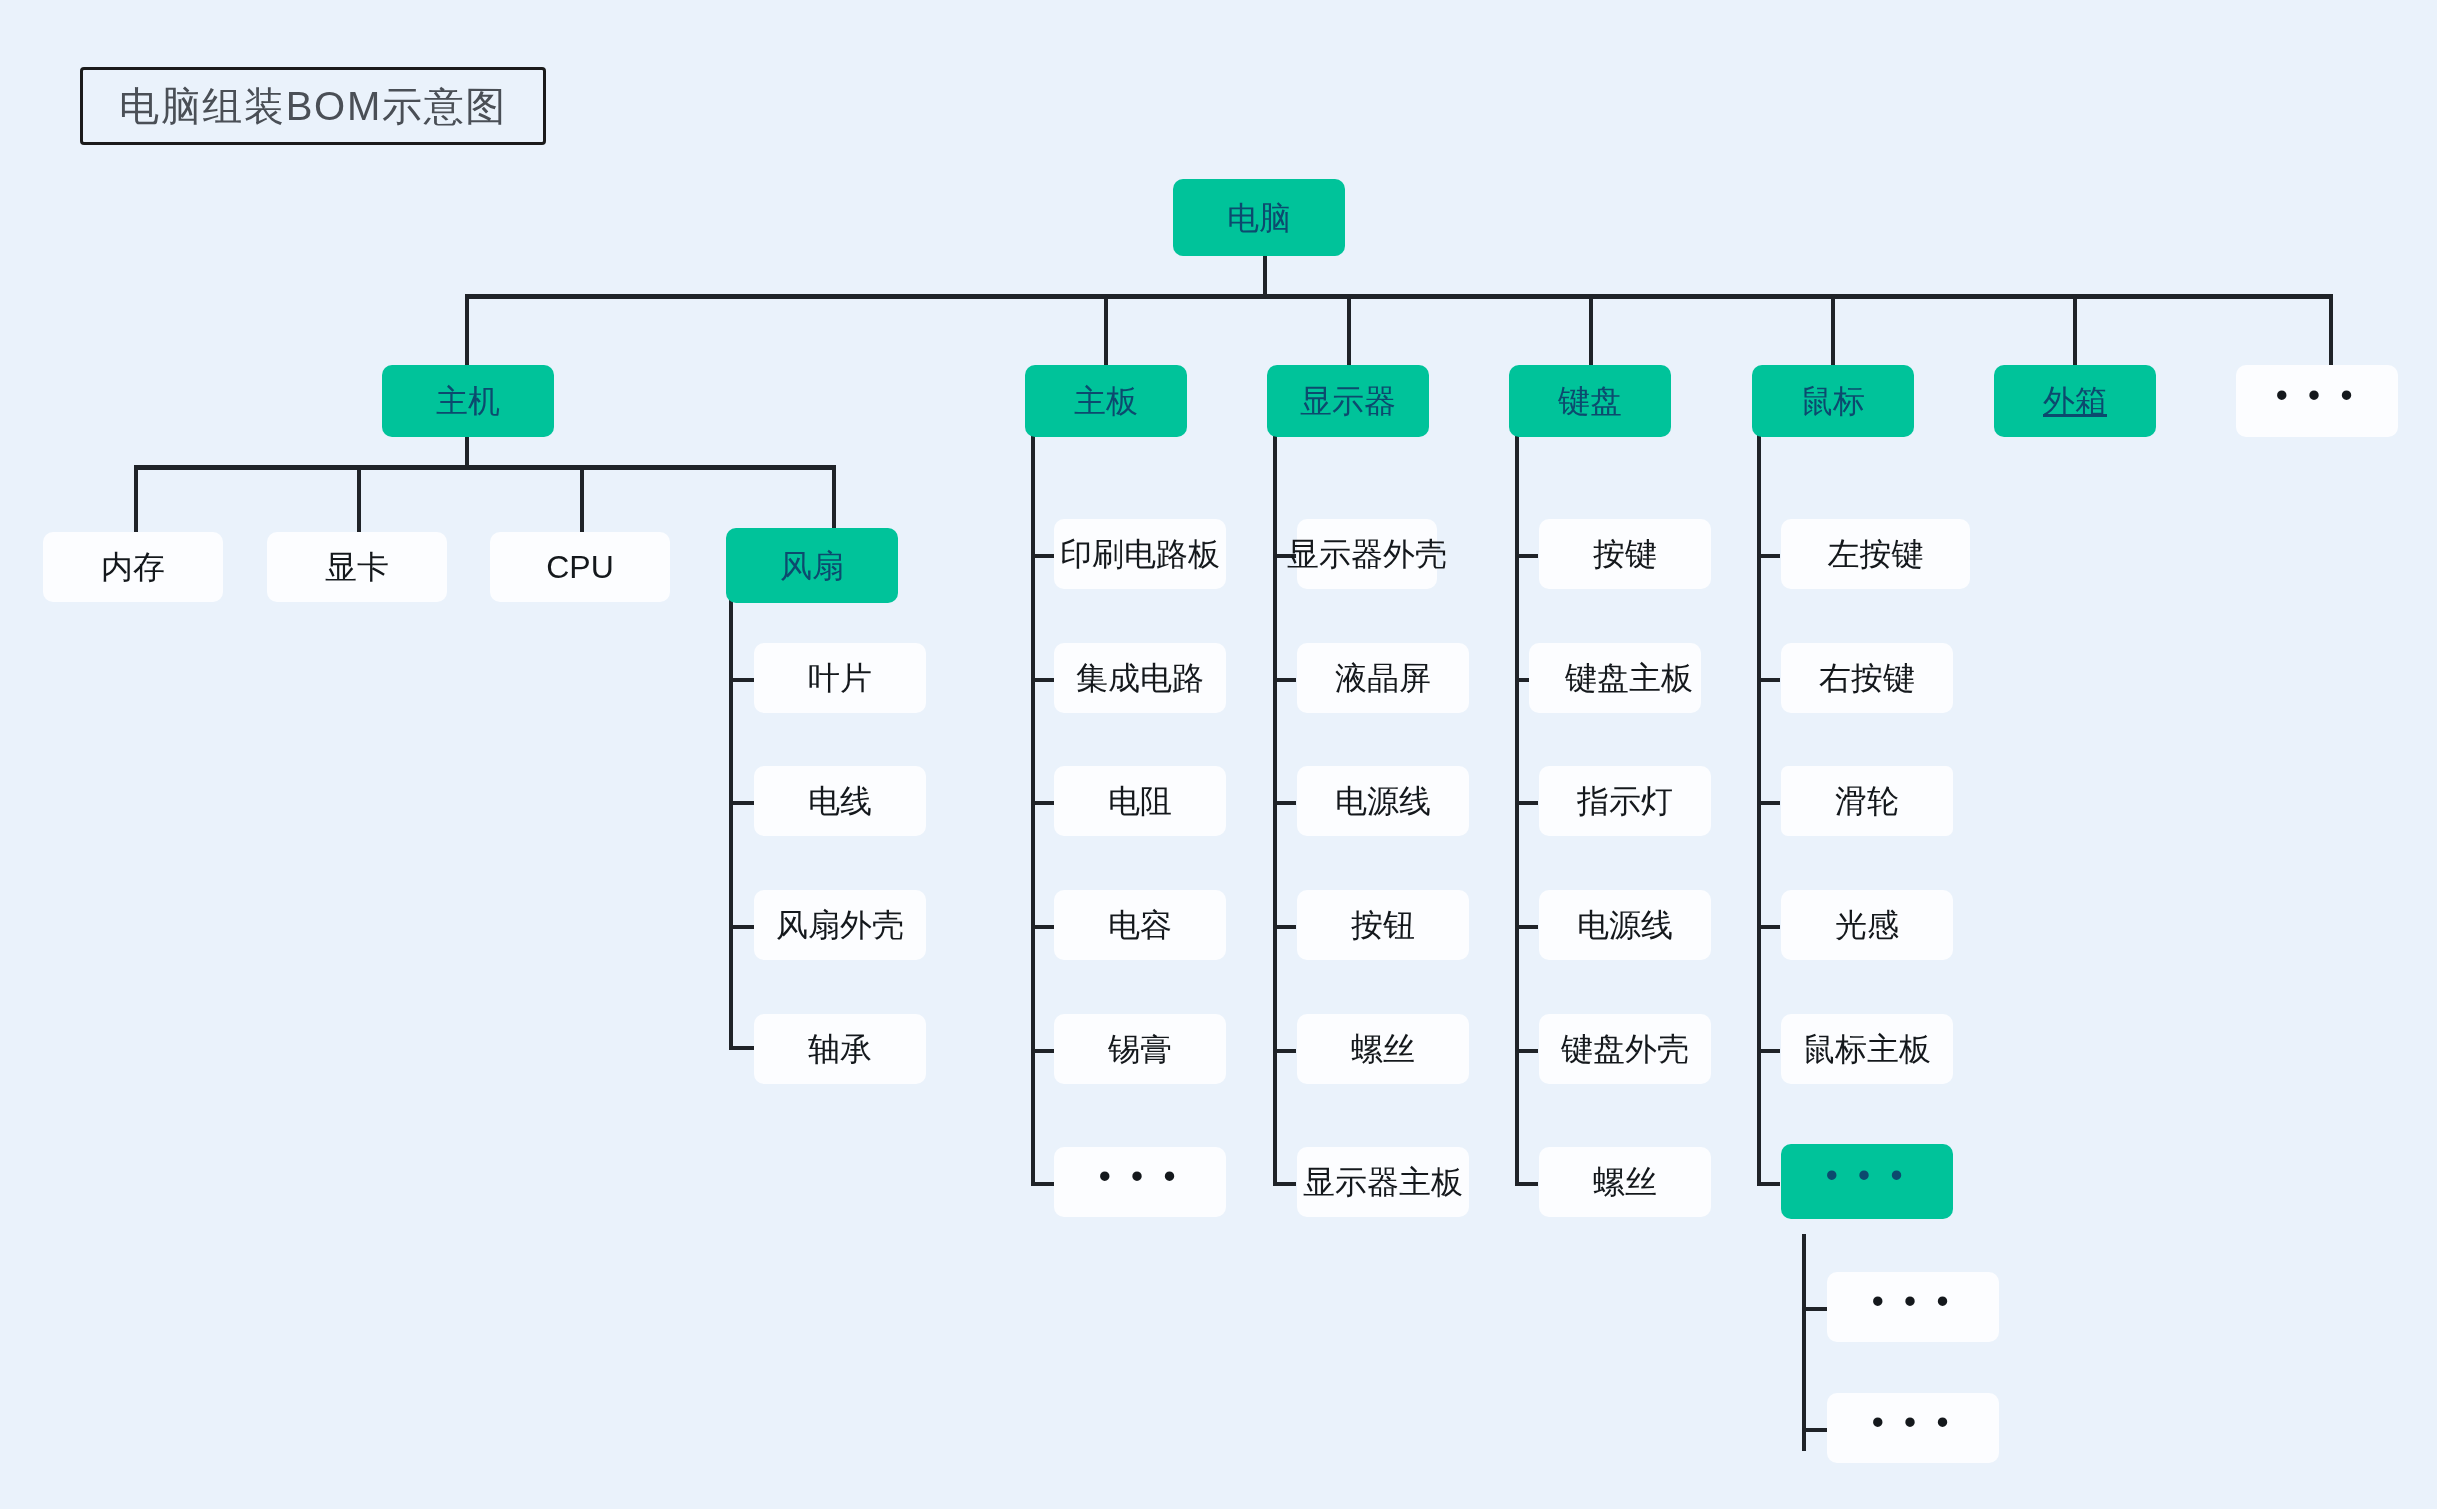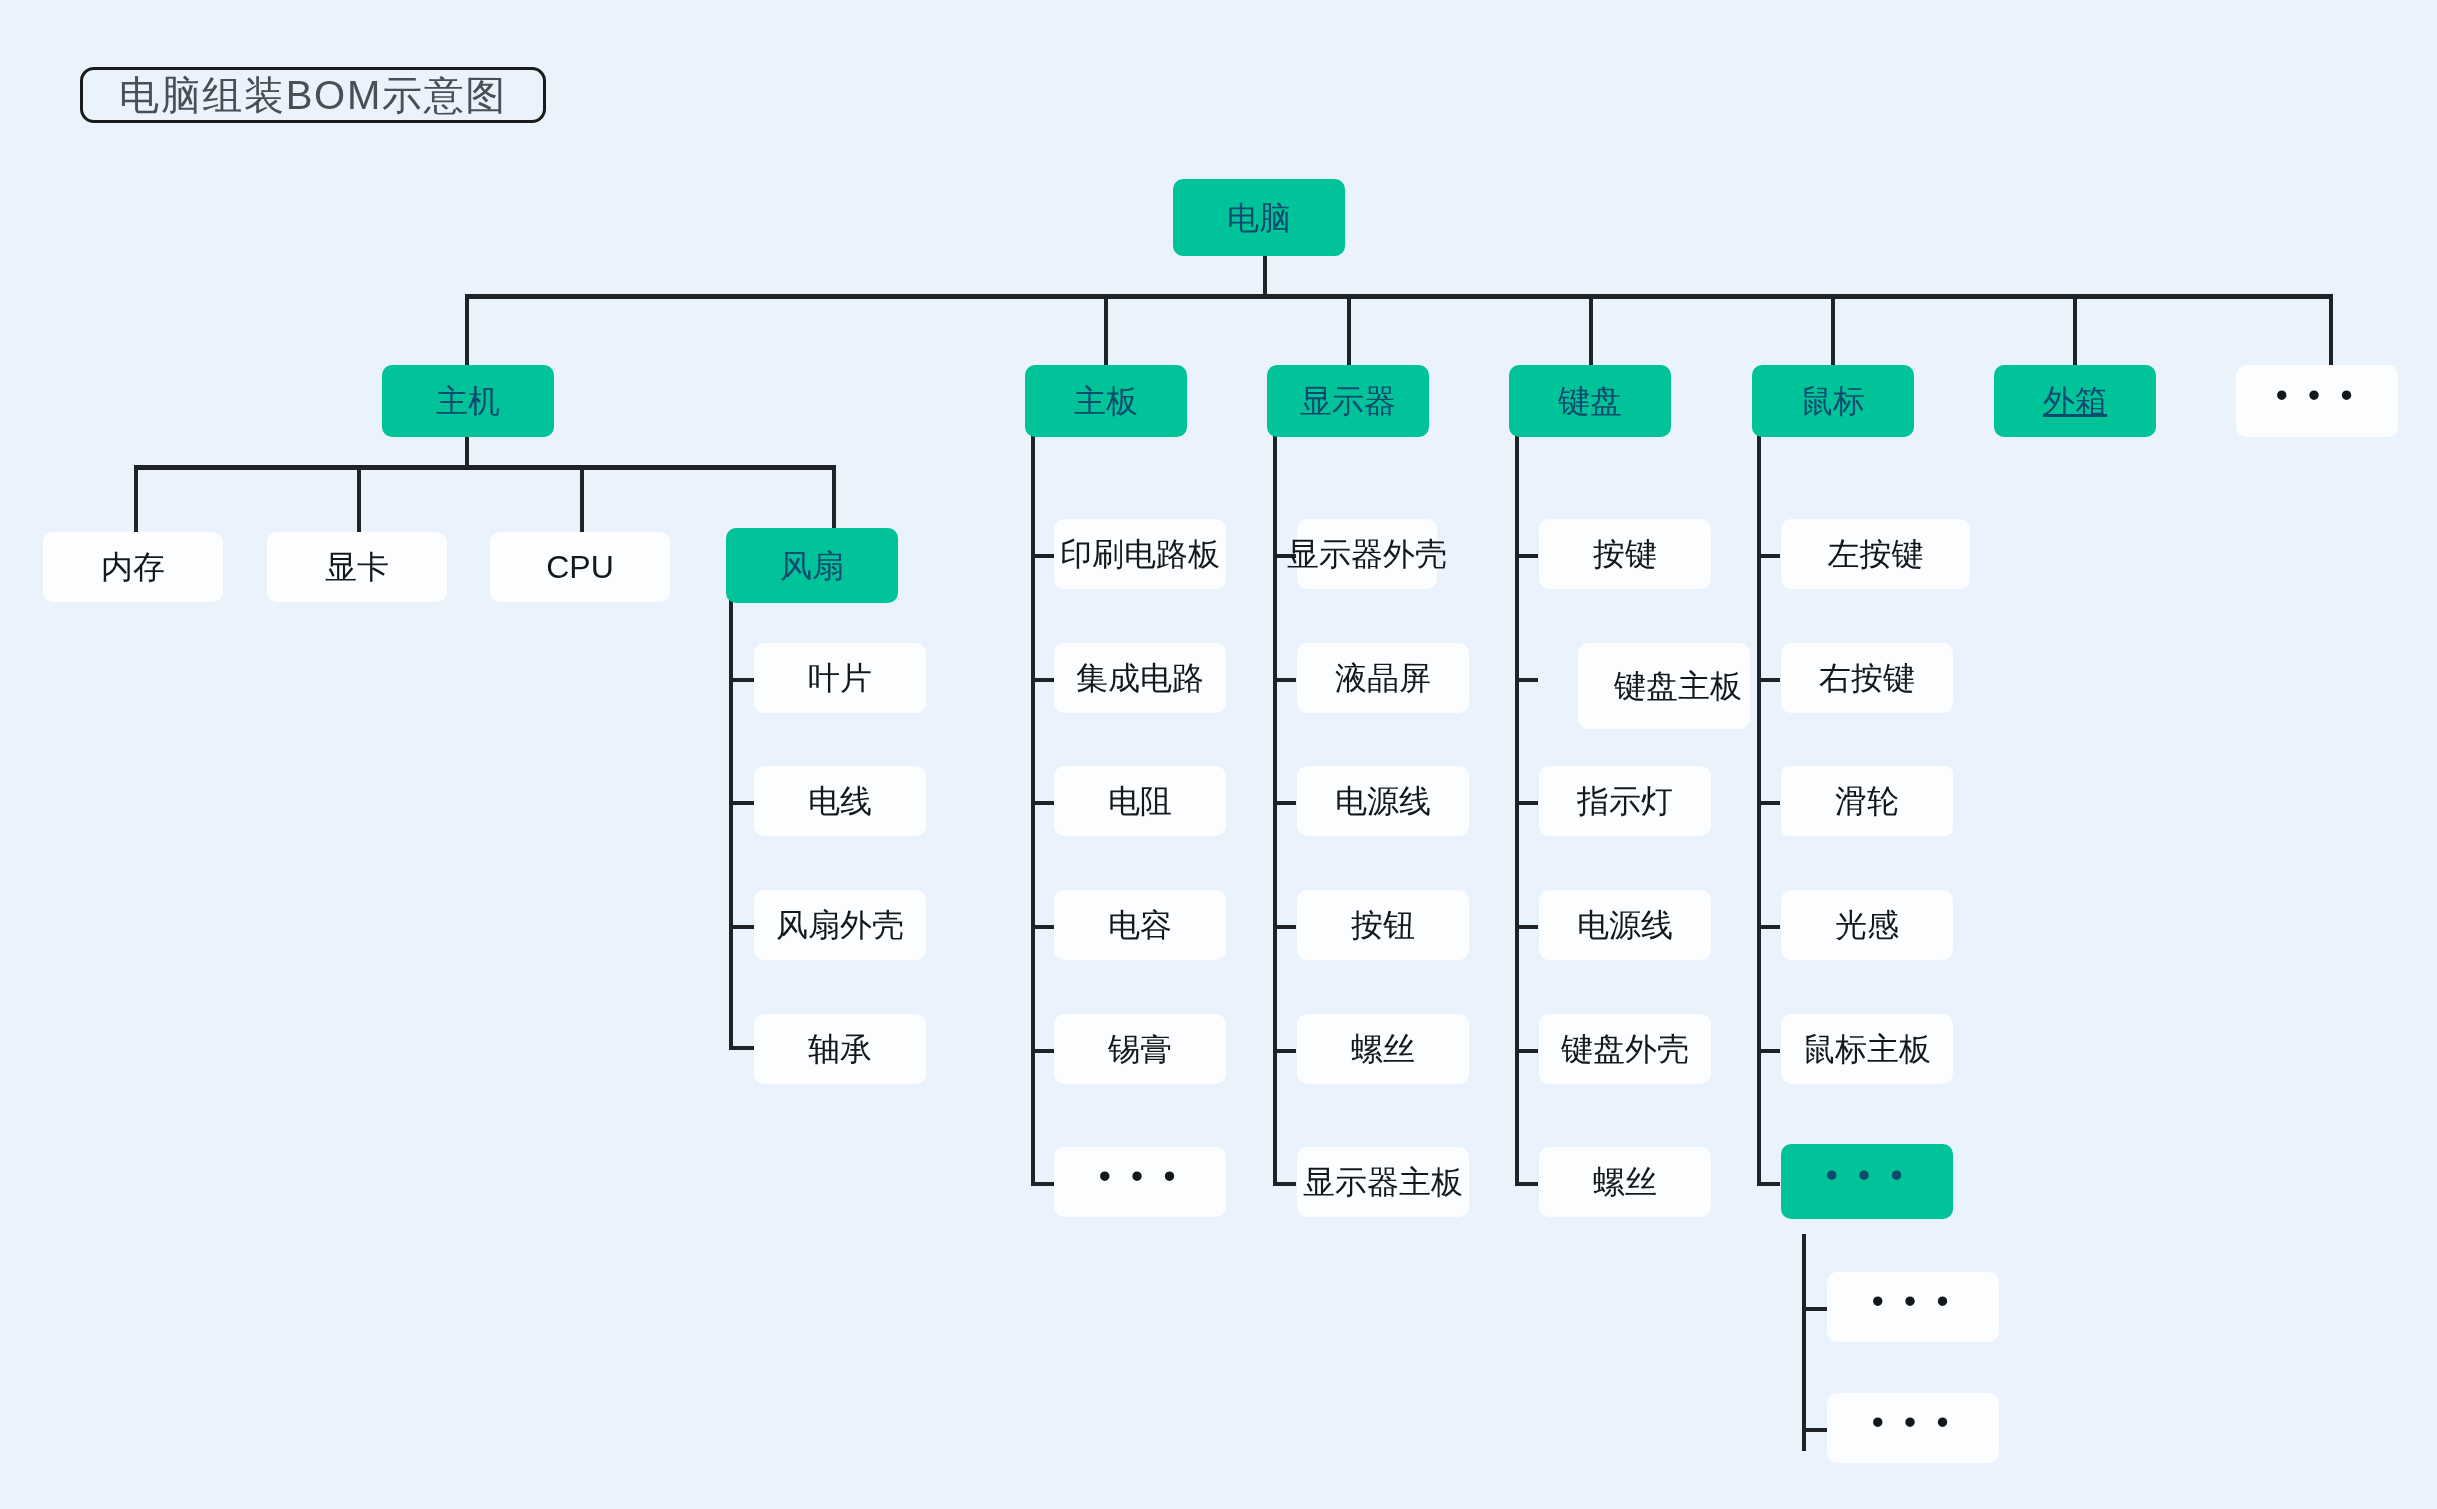--- a/index.html
+++ b/index.html
@@ -17,23 +17,23 @@
     background: #eaf2fb;
     overflow: hidden;
   }
 
   
   #title-box {
     position: absolute;
     left: 80px;
     top: 67px;
     width: 466px;
-    height: 56px;
+    height: 78px;
     border: 3.3px solid #1b1b1b;
-    border-radius: 14px;
+    border-radius: 4px;
     box-sizing: border-box;
     display: flex;
     align-items: center;
     justify-content: center;
     background: transparent;
   }
   #title-box span {
     font-size: 40px;
     letter-spacing: 1.7px;
     color: #4a4f56;
@@ -237,21 +237,21 @@
   <div class="node white" style="left:1297px; top:1014px; width:172px; height:70px;">
     <span class="lbl">螺丝</span>
   </div>
   <div class="node white" style="left:1297px; top:1147px; width:172px; height:70px;">
     <span class="lbl">显示器主板</span>
   </div>
 
   <div class="node white" style="left:1539px; top:519px; width:172px; height:70px;">
     <span class="lbl">按键</span>
   </div>
-  <div class="node white" style="left:1578px; top:643px; width:172px; height:86px;padding-left:28px;">
+  <div class="node white" style="left:1529px; top:643px; width:172px; height:70px;padding-left:28px;">
     <span class="lbl">键盘主板</span>
   </div>
   <div class="node white" style="left:1539px; top:766px; width:172px; height:70px;">
     <span class="lbl">指示灯</span>
   </div>
   <div class="node white" style="left:1539px; top:890px; width:172px; height:70px;">
     <span class="lbl">电源线</span>
   </div>
   <div class="node white" style="left:1539px; top:1014px; width:172px; height:70px;">
     <span class="lbl">键盘外壳</span>

